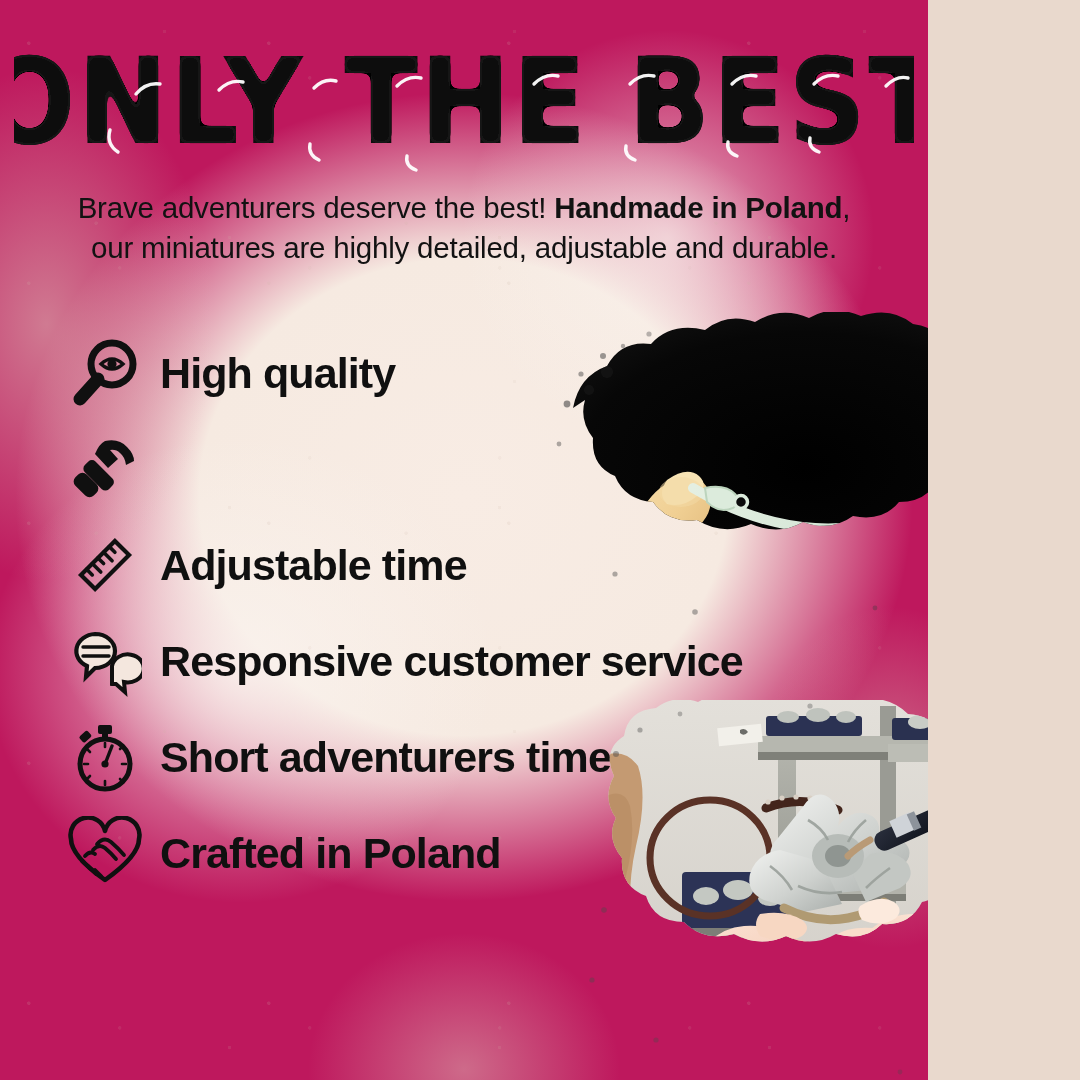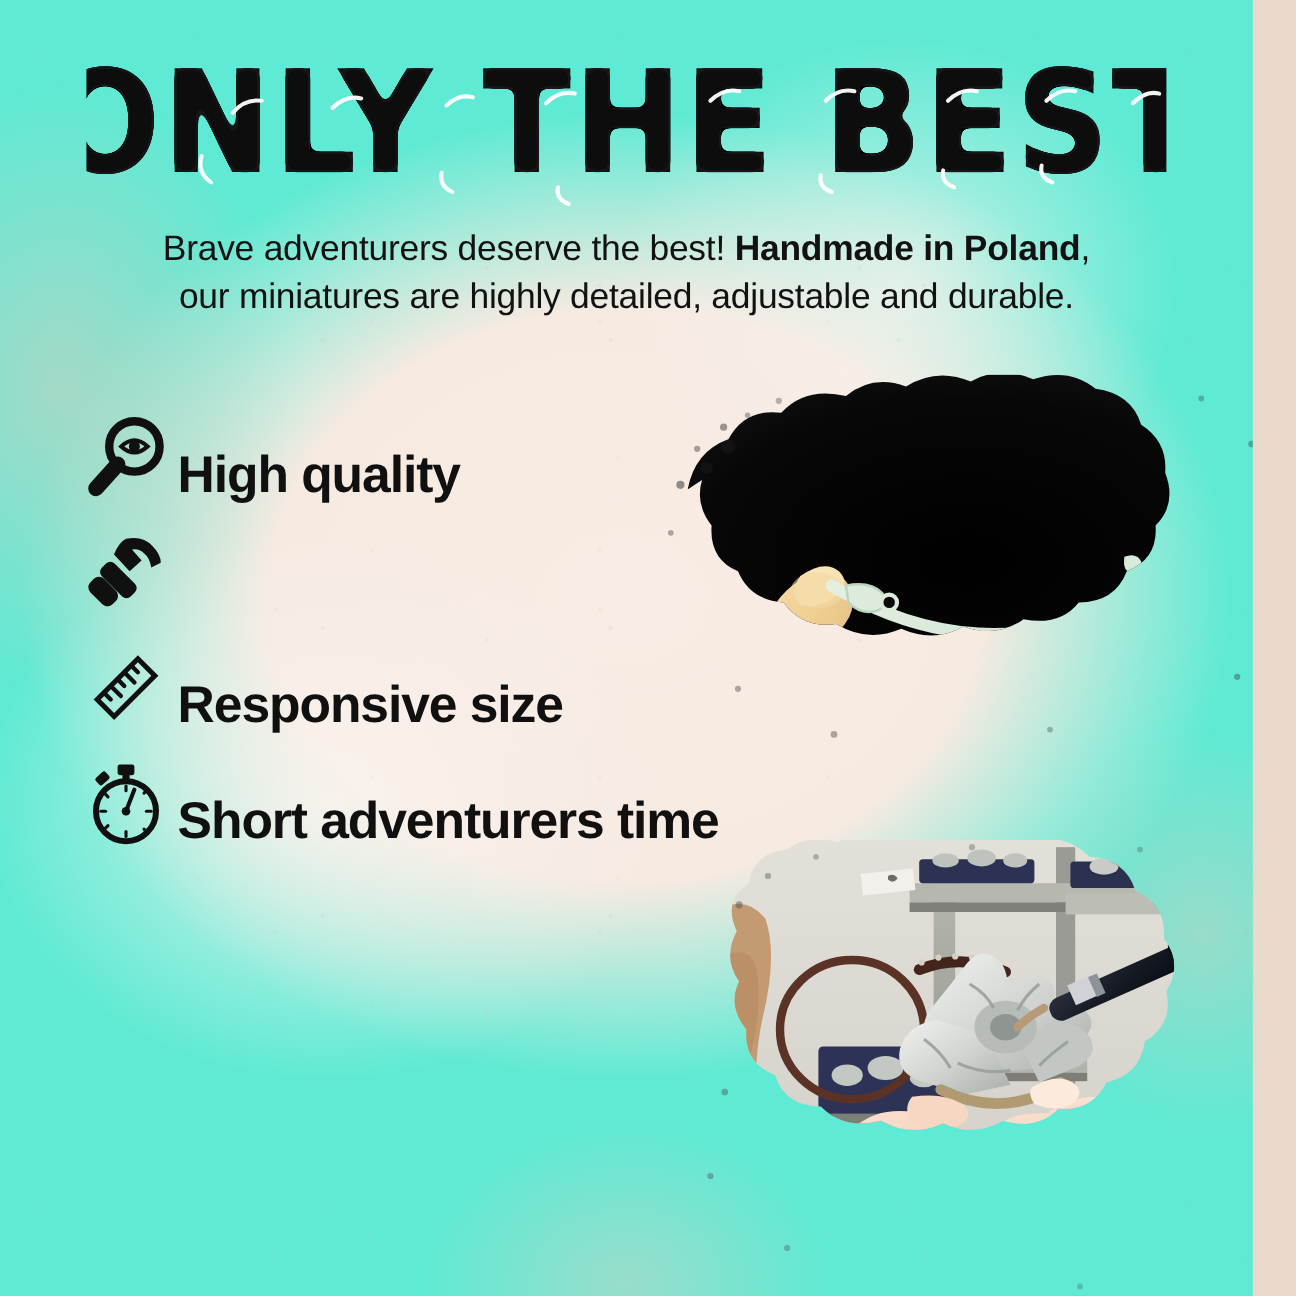--- a/index.html
+++ b/index.html
@@ -8,24 +8,24 @@
     padding: 0;
     background: #e9d9cd;
   }
   body {
     font-family: "Liberation Sans", sans-serif;
   }
 
   
   .poster {
     position: relative;
-    width: 1044px;
+    width: 928px;
     height: 1080px;
     overflow: hidden;
-    background: #5eead4;
+    background: #be185d;
   }
 
   
   .bg-wash {
     position: absolute;
     inset: 0;
     pointer-events: none;
   }
   .bg-wash.w1 {
     background:
@@ -81,22 +81,23 @@
 
   
   .features {
     position: absolute;
     left: 62px;
     top: 325px;
     width: 720px;
   }
   .feature {
     display: flex;
-    align-items: flex-end;
+    align-items: center;
     height: 96px;
+    gap: 12px;
   }
   .feature .ic {
     width: 86px;
     min-width: 86px;
     height: 80px;
     display: flex;
     align-items: center;
     justify-content: center;
   }
   .feature .ic svg { display: block; }
@@ -214,23 +215,36 @@
             <g stroke="#101010" stroke-width="3.6" stroke-linecap="round">
               <path d="M21 27 v8"></path>
                 <path d="M29 27 v12"></path>
                 <path d="M37 27 v8"></path>
               <path d="M45 27 v12"></path>
                 <path d="M53 27 v8"></path>
             </g>
           </g>
         </svg>
       </span>
-      <span class="lbl">Responsive size</span>
-    </div>
-
+      <span class="lbl">Adjustable time</span>
+    </div>
+
+    <div class="feature">
+      <span class="ic">
+        <svg width="74" height="74" viewBox="0 0 74 74">
+          <path d="M44 42 a16 14 0 1 1 12 16 l1 10 -9 -8 a21 21 0 0 1 -4 0 z" fill="#f4e7de" stroke="#101010" stroke-width="4"></path>
+          <path d="M27 10 a20 17 0 1 1 0 34 l-9 9 1 -11 a20 17 0 0 1 8 -32 z" fill="#f4e7de" stroke="#101010" stroke-width="4.2"></path>
+          <g stroke="#101010" stroke-width="3.4" stroke-linecap="round">
+            <path d="M15 23 h26"></path>
+              <path d="M15 32 h26"></path>
+          </g>
+        </svg>
+      </span>
+      <span class="lbl">Responsive customer service</span>
+    </div>
 
     <div class="feature">
       <span class="ic">
         <svg width="74" height="74" viewBox="0 0 74 74">
           <rect x="30" y="5" width="14" height="9" rx="2" fill="#101010"></rect>
           <rect x="34" y="12" width="6" height="7" fill="#101010"></rect>
           <rect x="12" y="13" width="11" height="8" rx="2" fill="#101010" transform="rotate(-42 17 17)"></rect>
           <circle cx="37" cy="44" r="25" fill="none" stroke="#101010" stroke-width="5"></circle>
           <g stroke="#101010" stroke-width="2.6" stroke-linecap="round">
             <path d="M37 23 v4"></path>
@@ -242,20 +256,36 @@
               <path d="M52 59 l3 3"></path>
               <path d="M19 29 l3 3"></path>
           </g>
           <path d="M37 44 L44 26" stroke="#101010" stroke-width="3.4" stroke-linecap="round"></path>
           <circle cx="37" cy="44" r="3.6" fill="#101010"></circle>
         </svg>
       </span>
       <span class="lbl">Short adventurers time</span>
     </div>
 
+    <div class="feature">
+      <span class="ic">
+        <svg width="76" height="74" viewBox="0 0 76 74">
+          <path d="M38 64 C 10 44 4 32 4 23 A 16 16 0 0 1 38 15 A 16 16 0 0 1 72 23 C 72 32 66 44 38 64 Z" fill="none" stroke="#101010" stroke-width="4.6" stroke-linejoin="round"></path>
+          <g fill="none" stroke="#101010" stroke-width="3.8" stroke-linecap="round" stroke-linejoin="round">
+            <path d="M30 28 q7 -8 14 -2 q7 6 13 13"></path>
+            <path d="M26 34 q6 -7 12 -2 q6 5 11 11"></path>
+            <path d="M18 40 q5 -6 10 -2"></path>
+            <path d="M15 45 l9 8"></path>
+            <path d="M21 50 l8 8"></path>
+            <path d="M28 54 l6 6"></path>
+          </g>
+        </svg>
+      </span>
+      <span class="lbl">Crafted in Poland</span>
+    </div>
 
   </div>
 
   <div class="photo photo-top">
     <svg width="520" height="310" viewBox="0 0 520 310">
       <defs>
         <clipPath id="clipTop">
           <path d="M28 96 q6 -32 34 -42 q14 -26 44 -22 q20 -22 54 -14
                    q22 -18 50 -8 q26 -16 54 -4 q24 -14 52 -2 q30 -10 52 8
                    q30 4 38 30 q22 14 20 40 q10 26 -8 44 q2 28 -24 38

